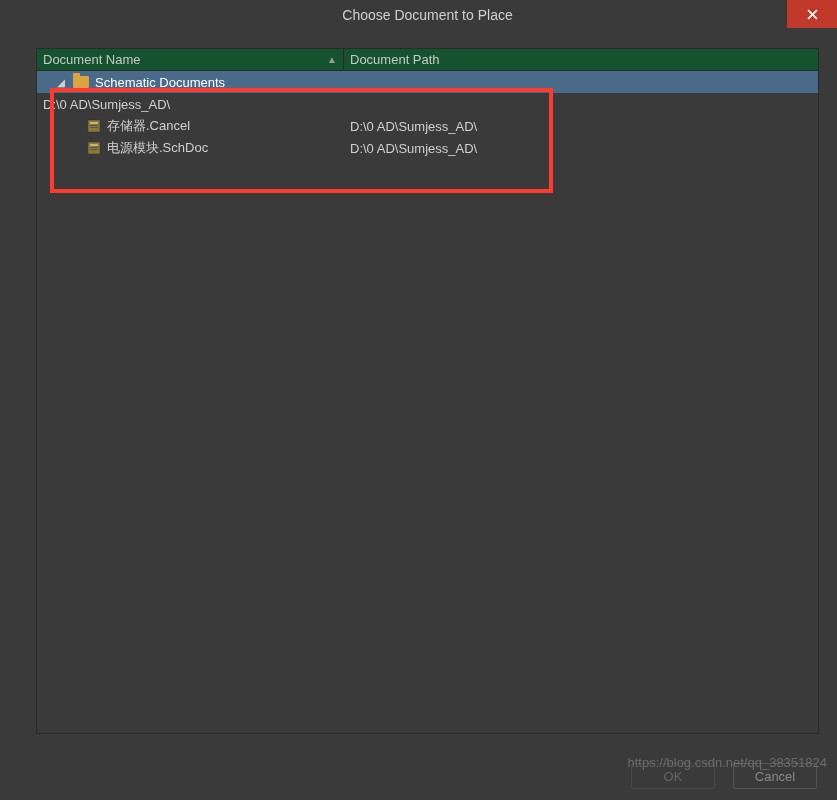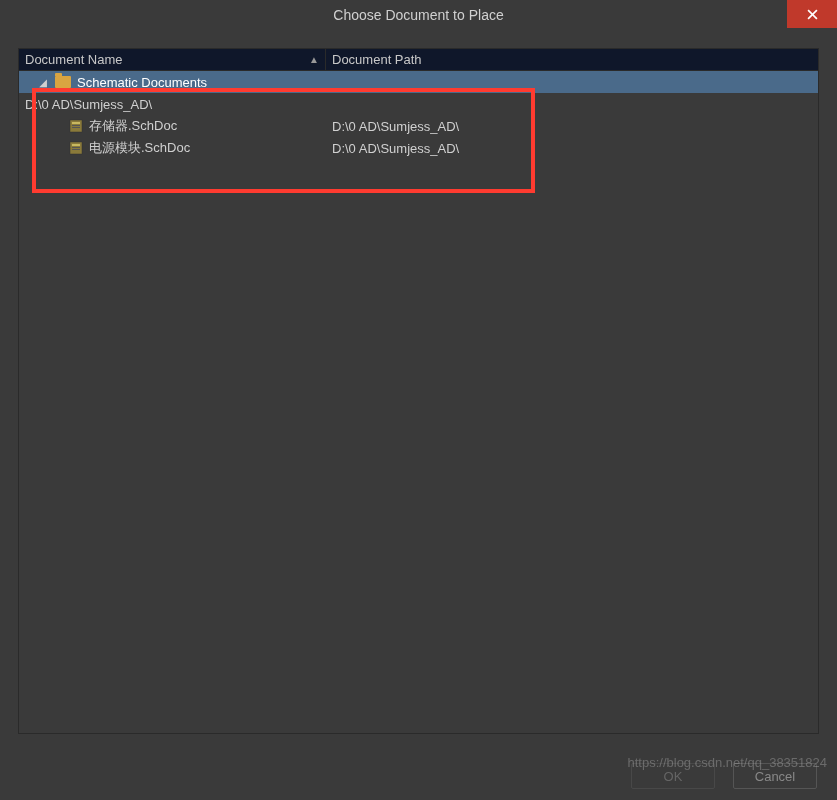--- a/index.html
+++ b/index.html
@@ -16,20 +16,21 @@
       overflow: hidden;
       position: relative;
     }
     .dialog {
       width: 100%;
       height: 100%;
       background: #3a3a3a;
       color: #c8c8c8;
       display: flex;
       flex-direction: column;
+      padding-left: 18px;
     }
     .titlebar {
       height: 30px;
       background: #3a3a3a;
       display: flex;
       align-items: center;
       position: relative;
     }
     .title {
       flex: 1;
@@ -60,21 +61,21 @@
       border: 1px solid #2a2a2a;
       background: #3a3a3a;
       display: flex;
       flex-direction: column;
       position: relative;
     }
     .header-row {
       display: flex;
       height: 22px;
       border-bottom: 1px solid #2a2a2a;
-      background: #0f172a;
+      background: #14532d;
       align-items: center;
     }
     .col-name-header {
       width: 307px;
       padding-left: 6px;
       color: #c8c8c8;
       border-right: 1px solid #2a2a2a;
       height: 100%;
       display: flex;
       align-items: center;
@@ -266,21 +267,21 @@
       <div class="tree-row">
         <div class="tree-cell-name">
           <span class="file-icon">
             <svg viewBox="0 0 14 14">
                 <rect x="1" y="1" width="12" height="12" fill="#8a7a3a" stroke="#333" stroke-width="0.5"></rect>
                 <rect x="3" y="3" width="8" height="2" fill="#c8b860"></rect>
                 <rect x="3" y="6" width="8" height="1" fill="#555"></rect>
                 <rect x="3" y="8" width="8" height="1" fill="#555"></rect>
               </svg>
           </span>
-          <span>存储器.SchDoc</span>
+          <span>存储器.Cancel</span>
         </div>
         <div class="tree-cell-path">
           <span>D:\0 AD\Sumjess_AD\</span>
         </div>
       </div>
 
       <div class="tree-row">
         <div class="tree-cell-name">
           <span class="file-icon">
             <svg viewBox="0 0 14 14">

